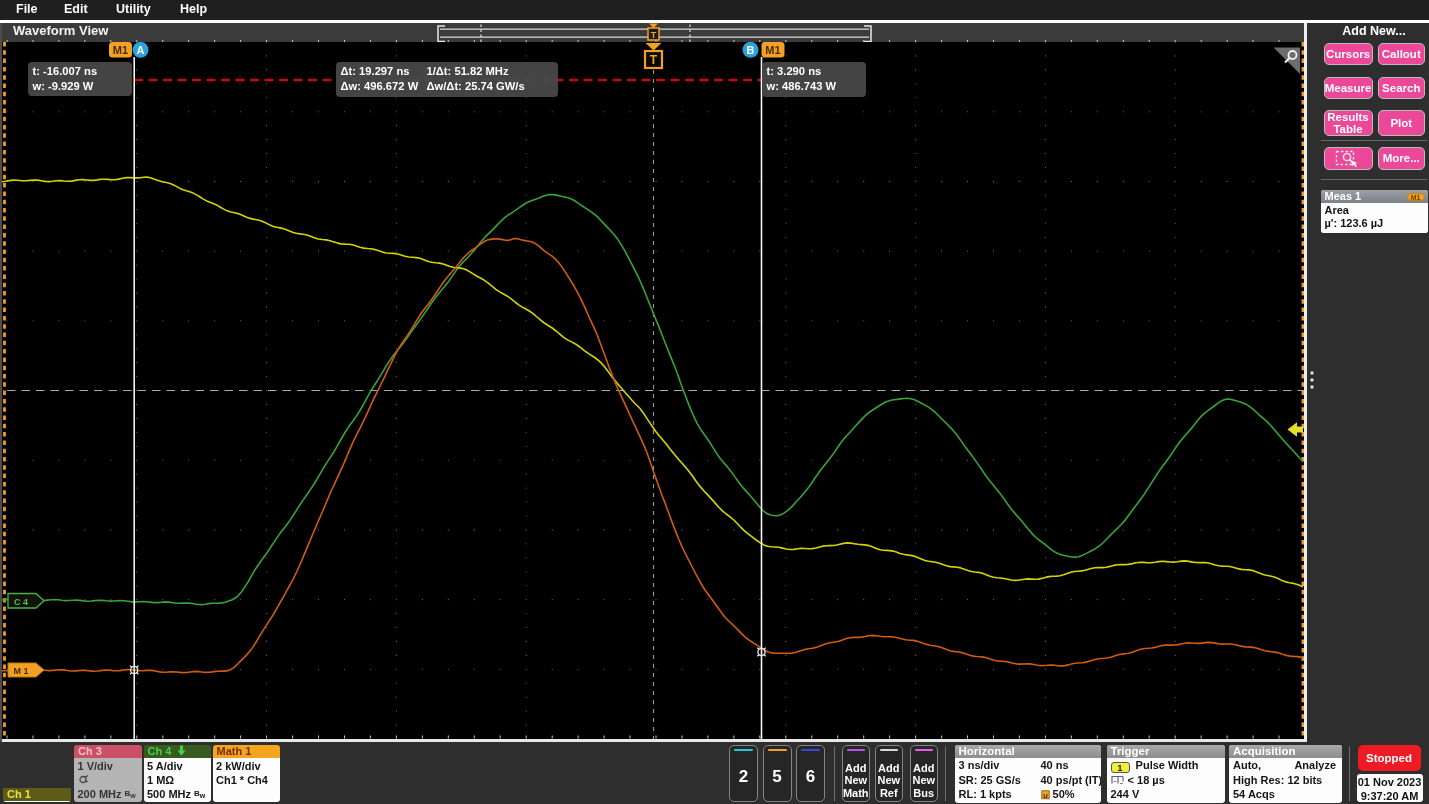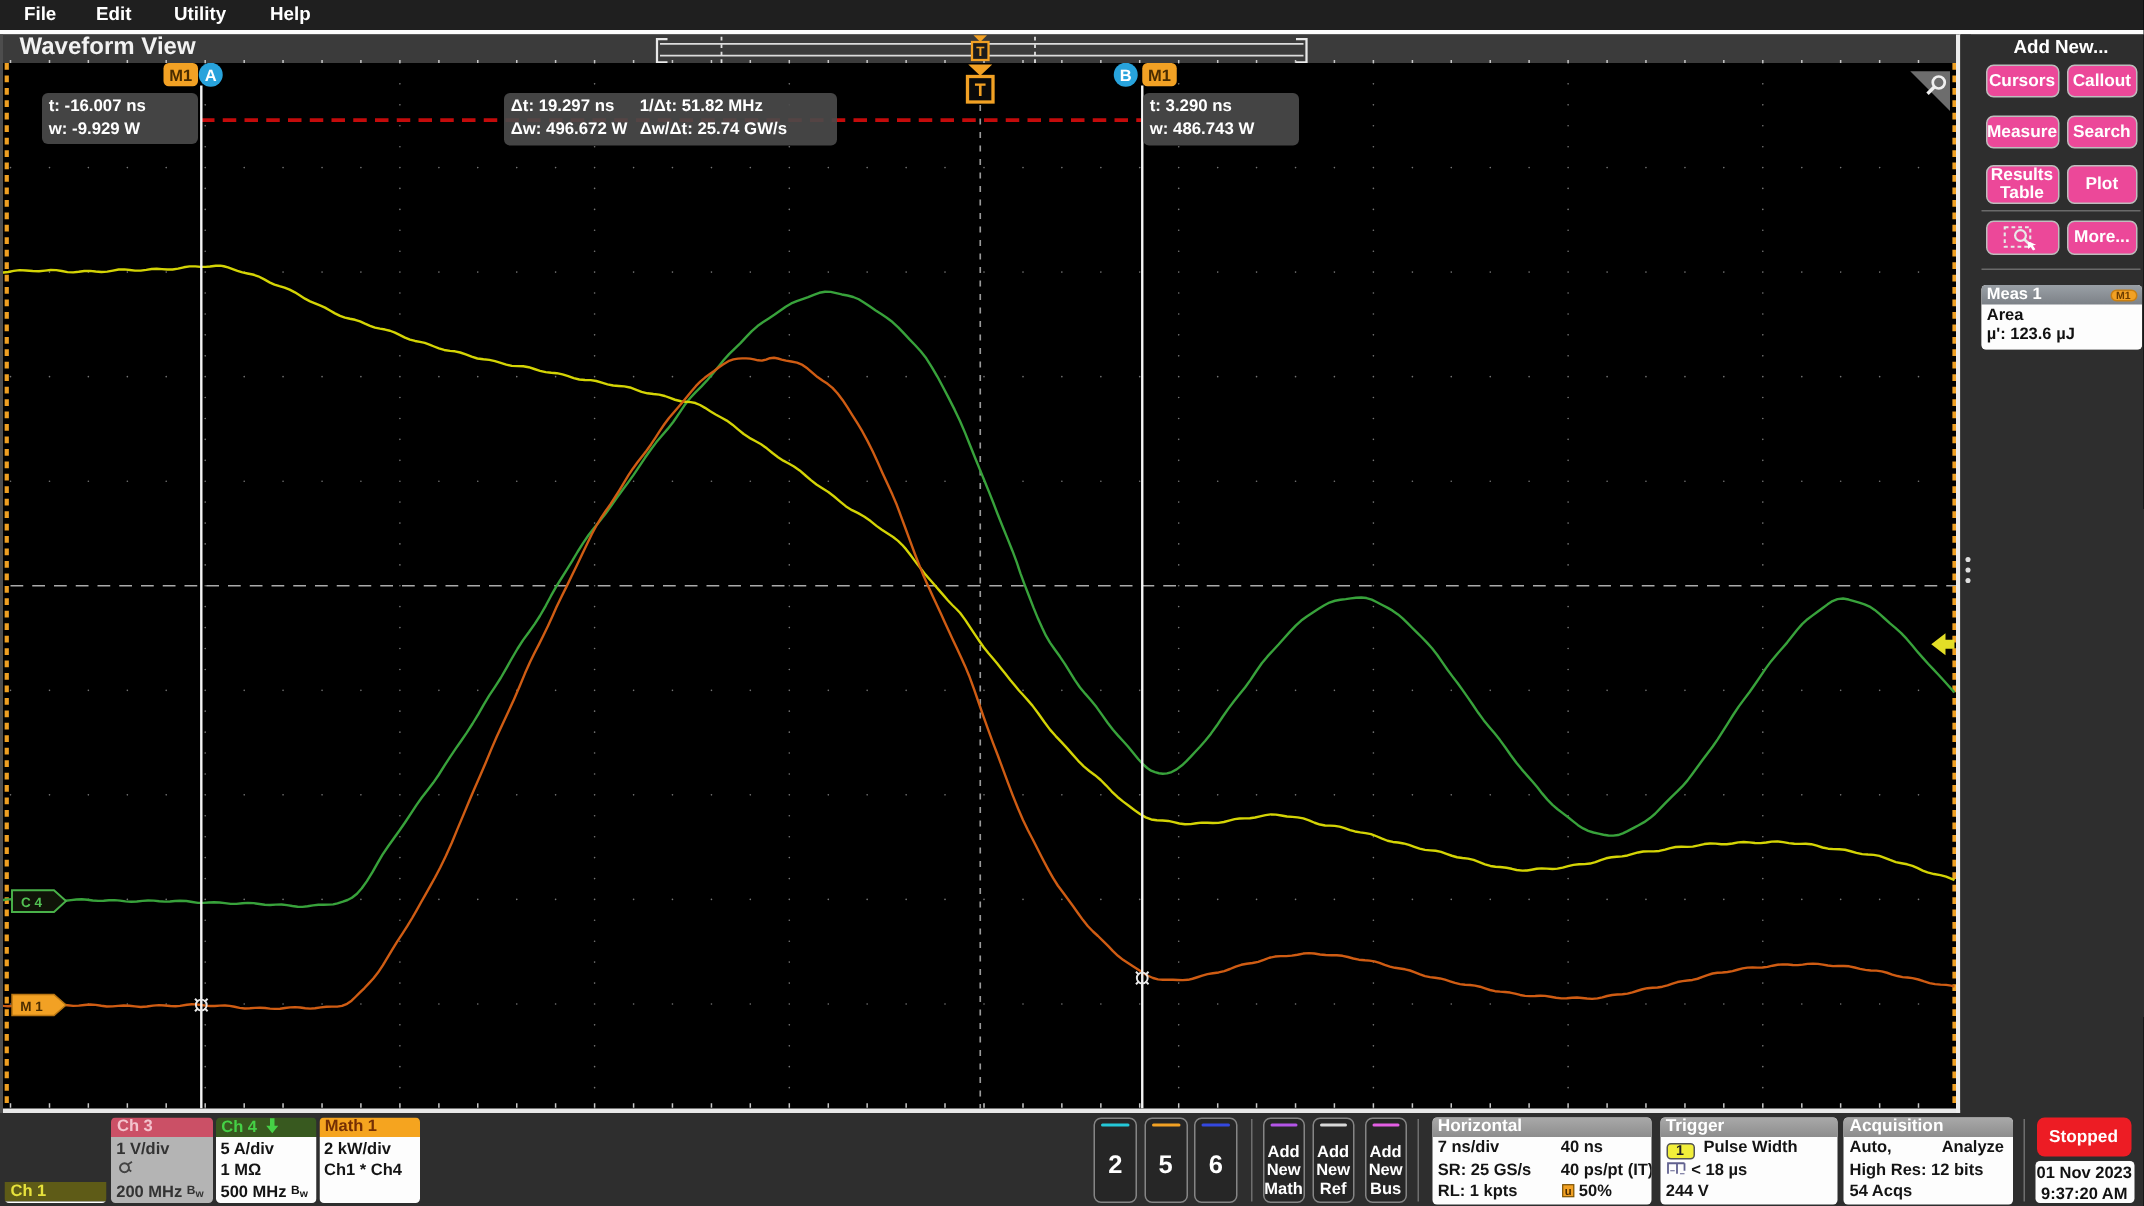--- a/index.html
+++ b/index.html
@@ -1,21 +1,21 @@
 <!DOCTYPE html>
 <html><head><meta charset="utf-8"><style>
 * { margin:0; padding:0; box-sizing:border-box; }
 html,body { width:1429px; height:804px; background:#000; overflow:hidden;
   font-family:"Liberation Sans", sans-serif; }
 .abs { position:absolute; }
 #menubar { position:absolute; left:0; top:0; width:1429px; height:20px; background:#1f1f1f; }
 #menubar span { position:absolute; top:2px; color:#fff; font-size:12.5px; font-weight:bold; }
 #sepline { position:absolute; left:0; top:20px; width:1429px; height:2.5px; background:#fdfdfd; }
 #titlebar { position:absolute; left:0; top:22.5px; width:1306px; height:19.5px; background:#3b3b3b; }
-#titlebar .t { position:absolute; left:13px; top:0; color:#f2f2f2; font-size:16px; font-weight:bold; }
+#titlebar .t { position:absolute; left:13px; top:0; color:#f2f2f2; font-size:13px; font-weight:bold; }
 #plot { position:absolute; left:0; top:42px; width:1306px; height:697px; background:#000; }
 #plotline { position:absolute; left:0; top:739px; width:1306px; height:2.5px; background:#e8e8e8; }
 #botbar { position:absolute; left:0; top:741.5px; width:1429px; height:62.5px; background:#2e2e2e; }
 #rpanel { position:absolute; left:1306.5px; top:22.5px; width:122.5px; height:719px; background:#2e2e2e; }
 #rstrip { position:absolute; left:1306.5px; top:22.5px; width:7px; height:717px; background:#3d3d3d; }
 .rbtn { position:absolute; background:#ec4899; border:1px solid #bdbdbd; border-radius:5px;
   color:#fff; font-size:11.5px; font-weight:bold; display:flex; align-items:center;
   justify-content:center; text-align:center; line-height:12px; }
 .card { position:absolute; width:107px; border-radius:3px; overflow:hidden; background:#fff; }
 .card .hd { height:13px; background:linear-gradient(#9aa0a6,#7c8187); color:#fff; font-weight:bold;
@@ -222,21 +222,21 @@
     <div class="txt">Add<br>New<br>Ref</div>
   </div>
 <div class="abtn" style="left:909.5px;">
     <div class="strip" style="background:#e45fe4;"></div>
     <div class="txt">Add<br>New<br>Bus</div>
   </div>
 <div class="vdiv" style="left:944.5px;"></div>
 
 <div class="bpanel" style="left:954.5px;width:146px;height:58px;">
   <div class="h">Horizontal</div>
-  <div class="r"><span>7 ns/div</span><span style="position:absolute;left:86px;">40 ns</span></div>
+  <div class="r"><span>3 ns/div</span><span style="position:absolute;left:86px;">40 ns</span></div>
   <div class="r"><span>SR: 25 GS/s</span><span style="position:absolute;left:86px;">40 ps/pt (IT)</span></div>
   <div class="r"><span>RL: 1 kpts</span><span style="position:absolute;left:86px;"><svg width="9" height="10" style="vertical-align:-1.5px">
           <rect x="0.8" y="0.8" width="7.4" height="8" fill="#f2a124" stroke="#7a5000" stroke-width="0.8"></rect>
           <text x="4.5" y="7.6" font-size="7.5" font-weight="bold" fill="#4a2c00" text-anchor="middle" font-family="Liberation Sans">u</text>
         </svg> 50%</span></div>
 </div>
 <div class="bpanel" style="left:1106.5px;width:118px;height:58px;">
   <div class="h">Trigger</div>
   <div class="r"><span style="display:inline-block;width:19px;height:11px;background:#f2ef3a;border:1px solid #555;border-radius:3px;color:#222;font-size:9.5px;line-height:10px;text-align:center;vertical-align:-1.5px;">1</span>&nbsp; Pulse Width</div>
   <div class="r"><svg width="14" height="11" style="vertical-align:-1.5px">

